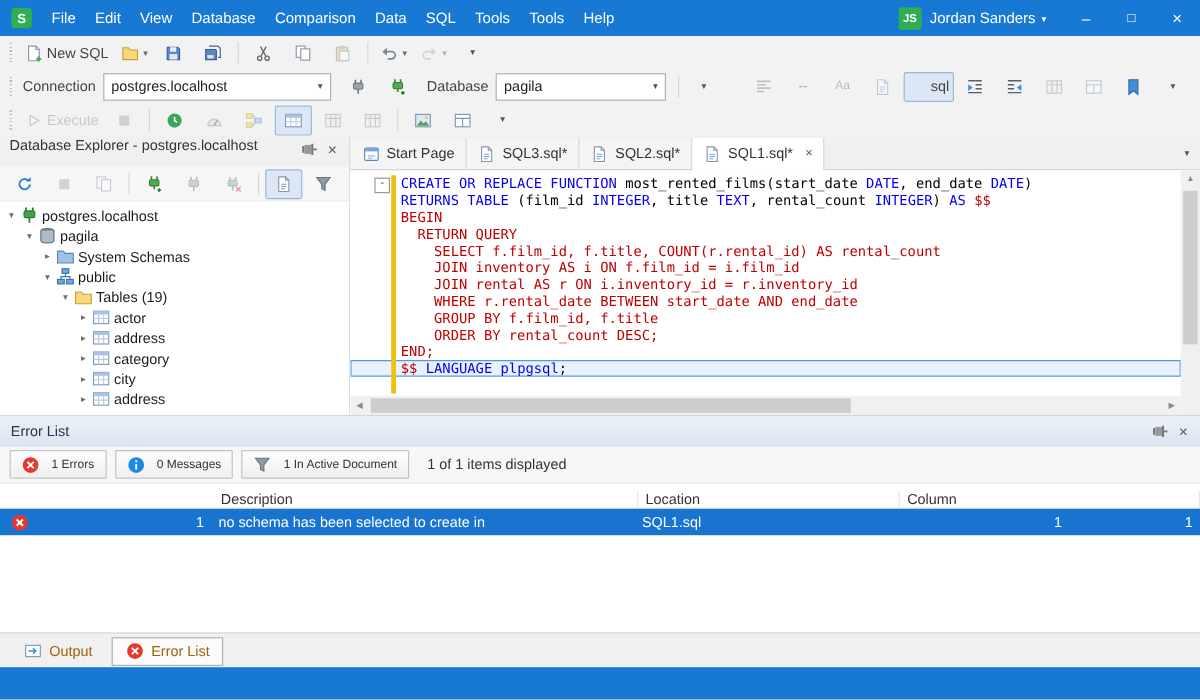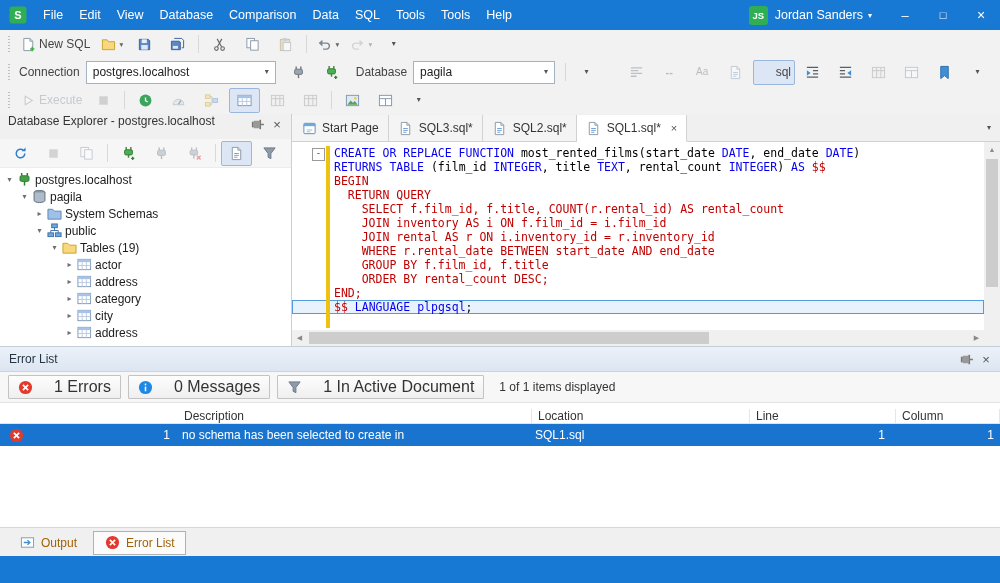--- a/index.html
+++ b/index.html
@@ -97,22 +97,22 @@
   .scroll-corner{position:absolute;right:0;bottom:0;width:16px;height:16px;background:#f0f0f0;}
 
   
   .errorlist{position:absolute;left:0;top:346px;width:1000px;height:181px;background:#fff;
              display:flex;flex-direction:column;border-top:1px solid #c3cedb;}
   .el-header{height:24px;flex:0 0 24px;background:linear-gradient(#ecf1f8,#dce5f1);display:flex;align-items:center;
              padding:0 4px 0 9px;font-size:12px;color:#253546;border-bottom:1px solid #c9d4e2;}
   .el-header .title{flex:1;}
   .el-filters{height:30px;flex:0 0 30px;display:flex;align-items:center;gap:7px;padding:0 8px;background:#f7f7f7;
               border-bottom:1px solid #e3e3e3;}
-  .filter-btn{height:22px;display:flex;align-items:center;gap:21px;padding:0 9px;border:1px solid #c3c3c3;
-              background:linear-gradient(#fdfdfd,#efefef);font-size:16px;color:#333;border-radius:1px;}
+  .filter-btn{height:22px;display:flex;align-items:center;gap:10px;padding:0 9px;border:1px solid #c3c3c3;
+              background:linear-gradient(#fdfdfd,#efefef);font-size:10px;color:#333;border-radius:1px;}
   .filter-btn .ic{width:15px;height:15px;}
   .el-summary{margin-left:8px;font-size:12px;color:#333;}
   .el-table{flex:1;display:flex;flex-direction:column;overflow:hidden;}
   .el-thead{height:20px;flex:0 0 20px;display:flex;align-items:flex-end;border-bottom:1px solid #e3e3e3;background:#fff;
             font-size:12px;color:#333;}
   .el-th{display:flex;align-items:center;padding:0 6px;border-right:1px solid #e6e6e6;}
   .c0{width:36px;flex:0 0 36px;}
   .c1{width:116px;flex:0 0 116px;}
   .c2{width:341px;flex:0 0 341px;}
   .c3{width:205px;flex:0 0 205px;}
@@ -800,21 +800,20 @@
         <span>1 In Active Document</span>
       </span>
       <span class="el-summary">1 of 1 items displayed</span>
     </div>
     <div class="el-table">
       <div class="el-thead">
         <span class="el-th c0"></span>
         <span class="el-th c1"></span>
         <span class="el-th c2">Description</span>
         <span class="el-th c3">Location</span>
-        <span class="el-th c4">Line</span>
         <span class="el-th c5">Column</span>
       </div>
       <div>
           <div class="el-row selected">
             <span class="el-td c0">
               <span class="ic">
                 <svg width="15" height="15" viewBox="0 0 16 16">
                   <circle cx="8" cy="8" r="7" fill="#e23b2e"></circle>
                   <path d="M5.2 5.2l5.6 5.6M10.8 5.2l-5.6 5.6" stroke="#fff" stroke-width="1.8"></path>
                 </svg>

